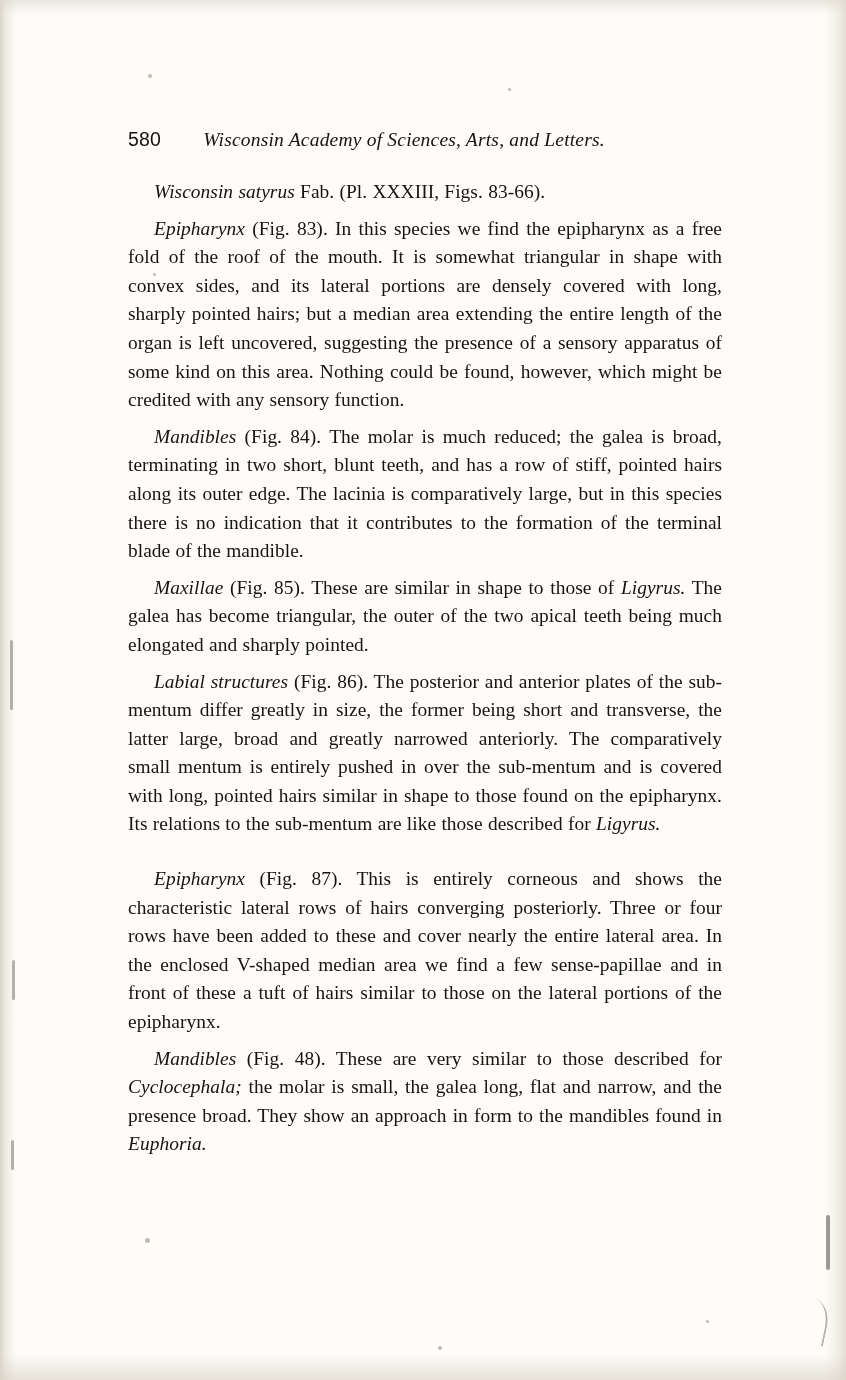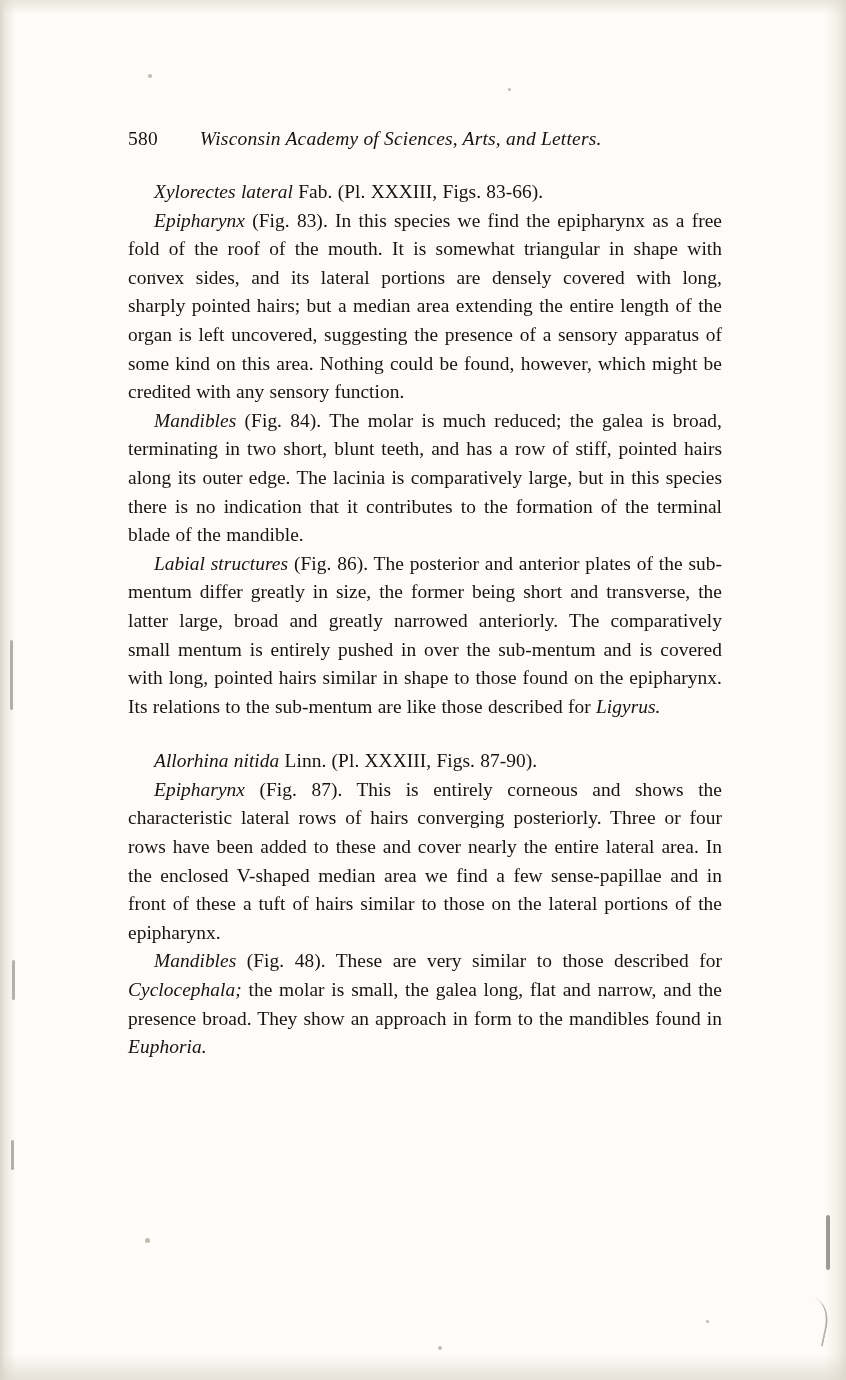--- a/index.html
+++ b/index.html
@@ -96,21 +96,21 @@
   .page-header {
     position: absolute;
     left: 128px;
     top: 128px;
     width: 600px;
     font-size: 19.5px;
     letter-spacing: .2px;
     white-space: nowrap;
   }
   .page-header .folio {
-    font-family: Liberation Serif, serif;
+    font-family: Liberation Sans, sans-serif;
     font-style: normal;
     margin-right: 14px;
   }
   .page-header .running-title {
     font-style: italic;
     margin-left: 28px;
   }
 
   .body-block {
     position: absolute;
@@ -121,21 +121,21 @@
 
   p.para {
     margin: 0 0 0 0;
     text-indent: 26px;
     text-align: justify;
     font-size: 19.4px;
     line-height: 28.6px;
     letter-spacing: .05px;
     word-spacing: .4px;
   }
-  p.para + p.para { margin-top: 0; }
+  p.para + p.para { margin-top: 8px; }
 
   .gap { height: 26px; }
   .sp { font-style: italic; }
 </style>
 </head>
 <body>
 
 <div id="page">
 
   <div class="scan-edge-left"></div>
@@ -156,24 +156,24 @@
   <div class="speck" style="left:438px;top:1346px;width:4px;height:4px;"></div>
   <div class="speck" style="left:706px;top:1320px;width:3px;height:3px;"></div>
 
   <div id="content">
 
     <div class="page-header">
       <span class="folio">580</span><span class="running-title">Wisconsin Academy of Sciences, Arts, and Letters.</span>
     </div>
 
     <div class="body-block">
-        <p class="para"><span class="sp">Xylorectes lateral</span><span> Fab.   (Pl. XXXIII, Figs. 83-66).</span></p>
+        <p class="para"><span class="sp">Wisconsin satyrus</span><span> Fab.   (Pl. XXXIII, Figs. 83-66).</span></p>
         <p class="para"><span class="sp">Epipharynx</span><span> (Fig. 83). In this species we find the epipharynx as a free fold of the roof of the mouth.   It is somewhat triangular in shape with convex sides, and its lateral portions are densely covered with long, sharply pointed hairs; but a median area extending the entire length of the organ is left uncovered, suggesting the presence of a sensory apparatus of some kind on this area.   Nothing could be found, however, which might be credited with any sensory function.</span></p>
         <p class="para"><span class="sp">Mandibles</span><span> (Fig. 84).    The molar is much  reduced;  the galea is broad, terminating in two short, blunt teeth, and has a row of stiff, pointed hairs along  its  outer edge.  The lacinia is comparatively large, but in this species there is no indication that it contributes to the formation of the terminal  blade  of the mandible.</span></p>
+        <p class="para"><span class="sp">Maxillae</span><span> (Fig. 85).   These are similar in shape to those of </span><span class="sp">Ligyrus.</span><span>   The galea has become triangular, the outer of the two apical teeth being much elongated and sharply pointed.</span></p>
         <p class="para"><span class="sp">Labial structures</span><span> (Fig. 86).    The posterior  and  anterior plates of the sub-mentum differ greatly in size, the former being short and transverse, the latter  large,  broad  and  greatly narrowed anteriorly.   The comparatively small mentum is entirely pushed in  over  the  sub-mentum and is covered with long, pointed hairs similar  in  shape  to  those  found  on  the  epipharynx.   Its relations to the sub-mentum are like those described for </span><span class="sp">Ligyrus.</span></p>
         <div class="gap"></div>
-        <p class="para"><span class="sp">Allorhina nitida</span><span> Linn.  (Pl. XXXIII,  Figs.  87-90).</span></p>
         <p class="para"><span class="sp">Epipharynx</span><span> (Fig. 87).   This is entirely corneous and  shows the characteristic lateral rows of hairs converging posteriorly. Three or four rows have been added to these and cover nearly the entire lateral area.   In the enclosed V-shaped median area we find a few sense-papillae  and in front of these a tuft of hairs similar to those on the lateral portions of the epipharynx.</span></p>
         <p class="para"><span class="sp">Mandibles</span><span> (Fig. 48).   These are very similar to those described for </span><span class="sp">Cyclocephala;</span><span> the molar is small, the  galea  long, flat and narrow, and the presence broad.   They show an approach in form to the mandibles found in </span><span class="sp">Euphoria.</span></p>
       </div>
 
   </div>
 </div>
 
 </body></html>

